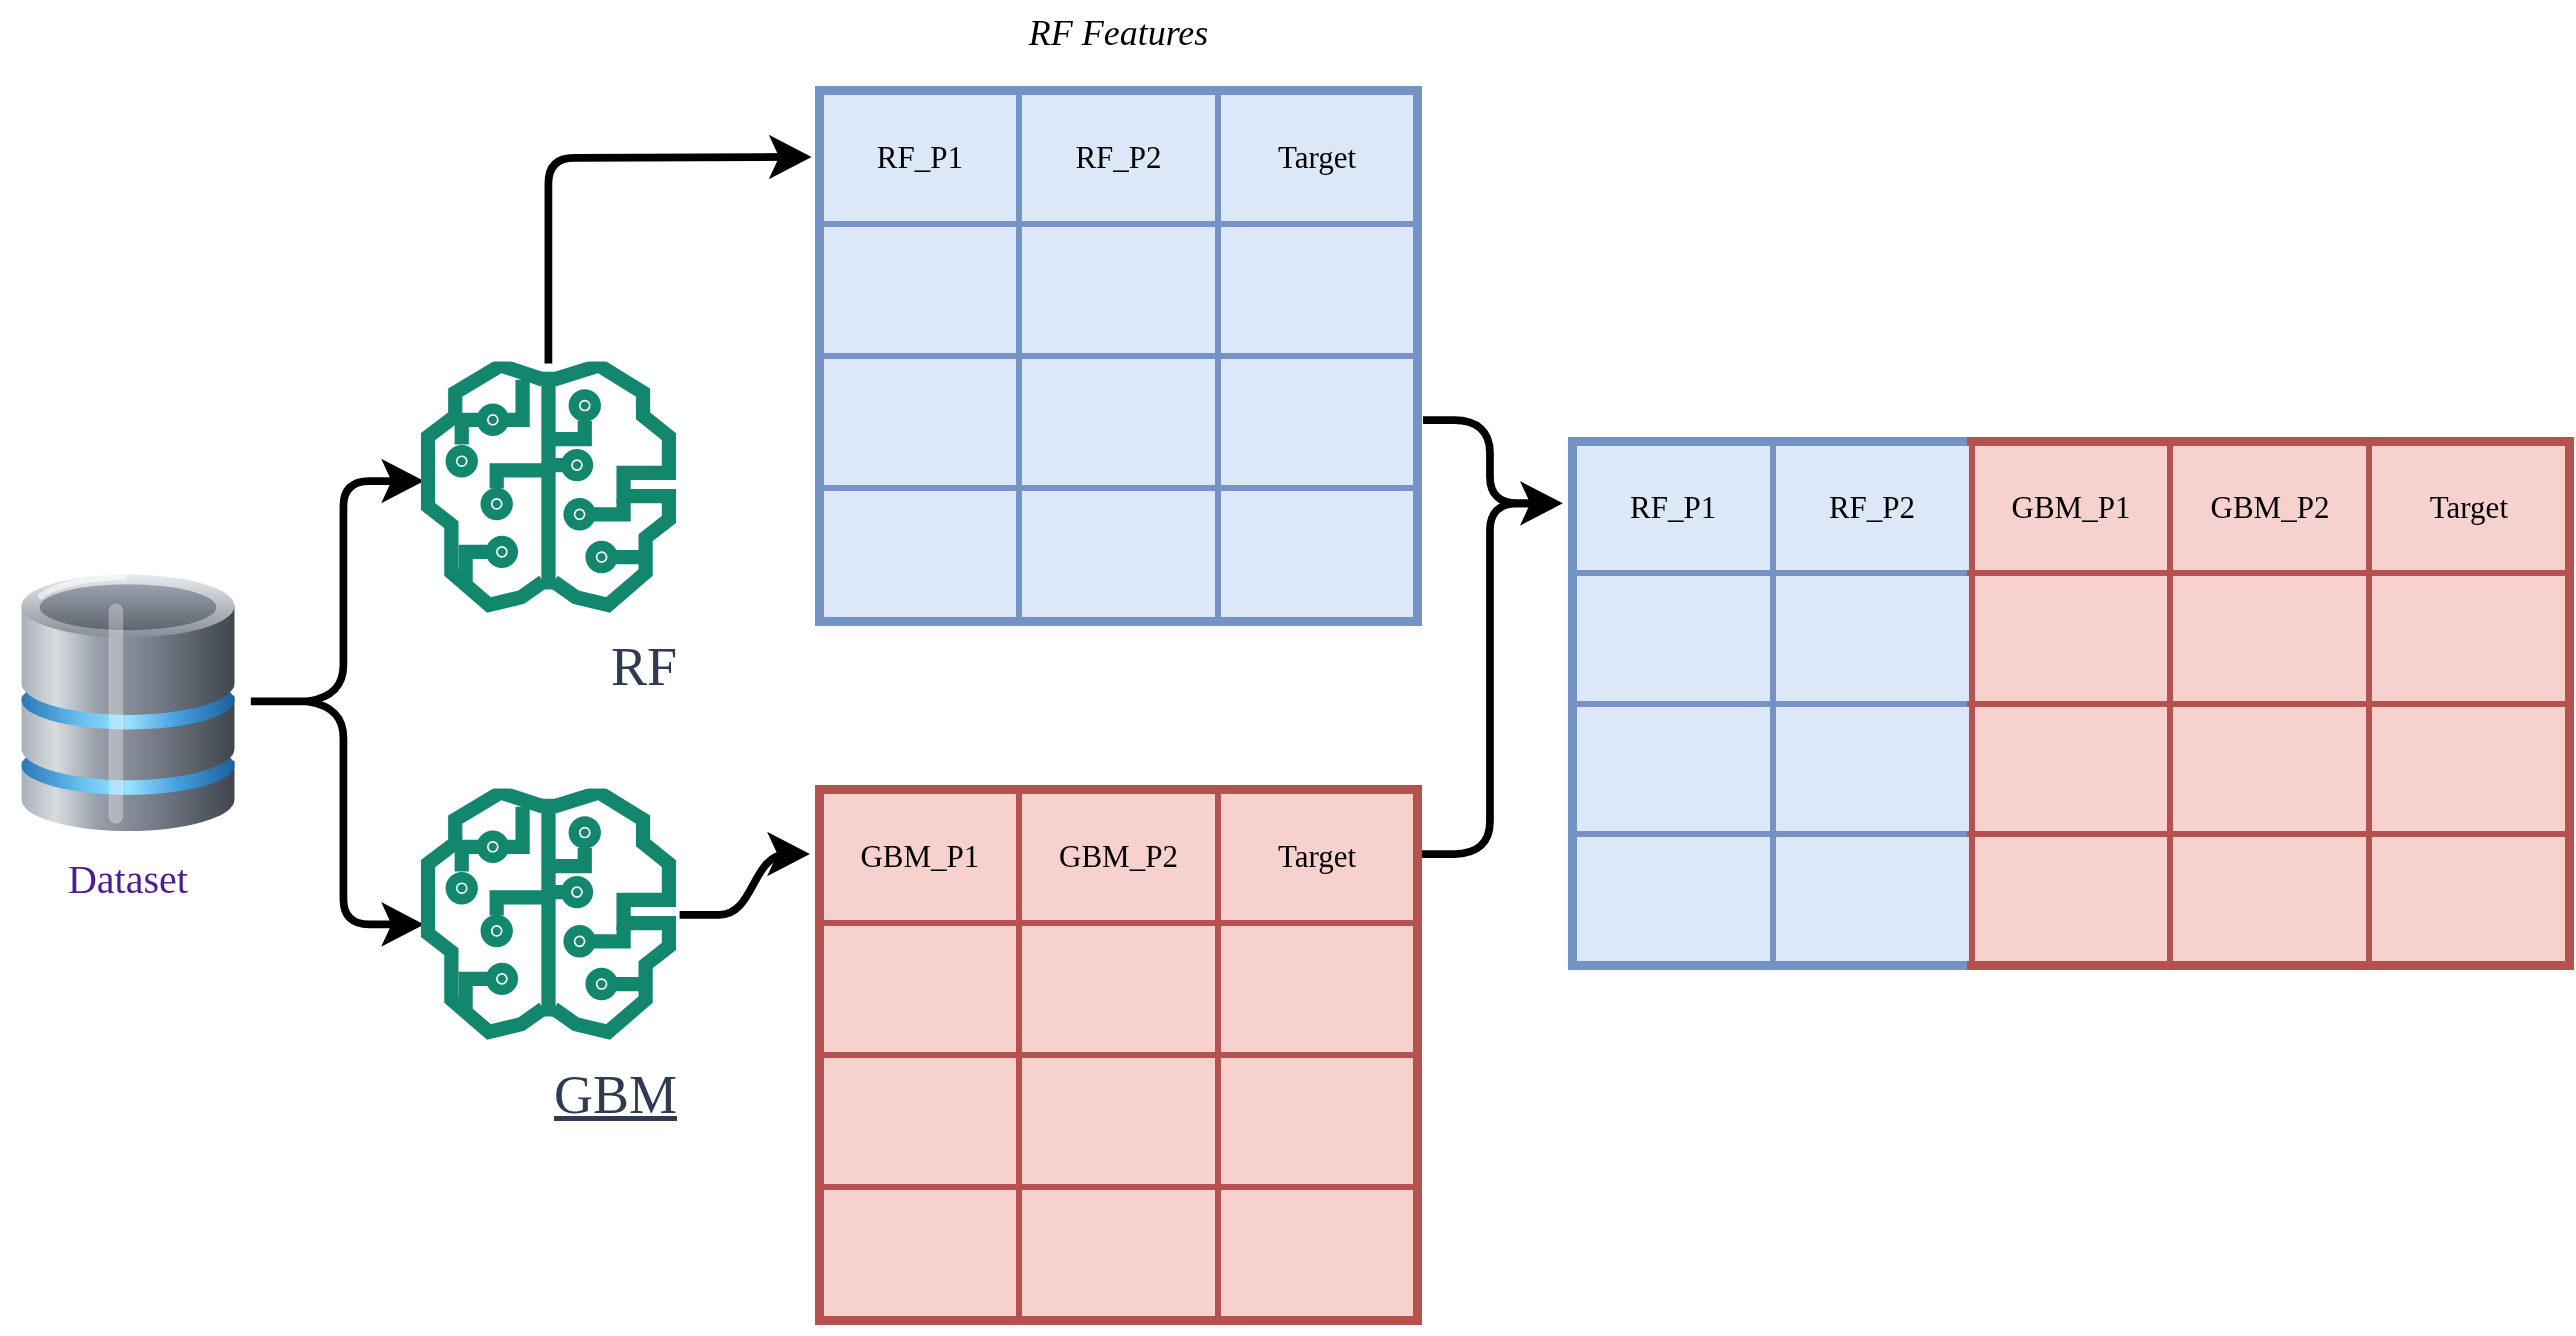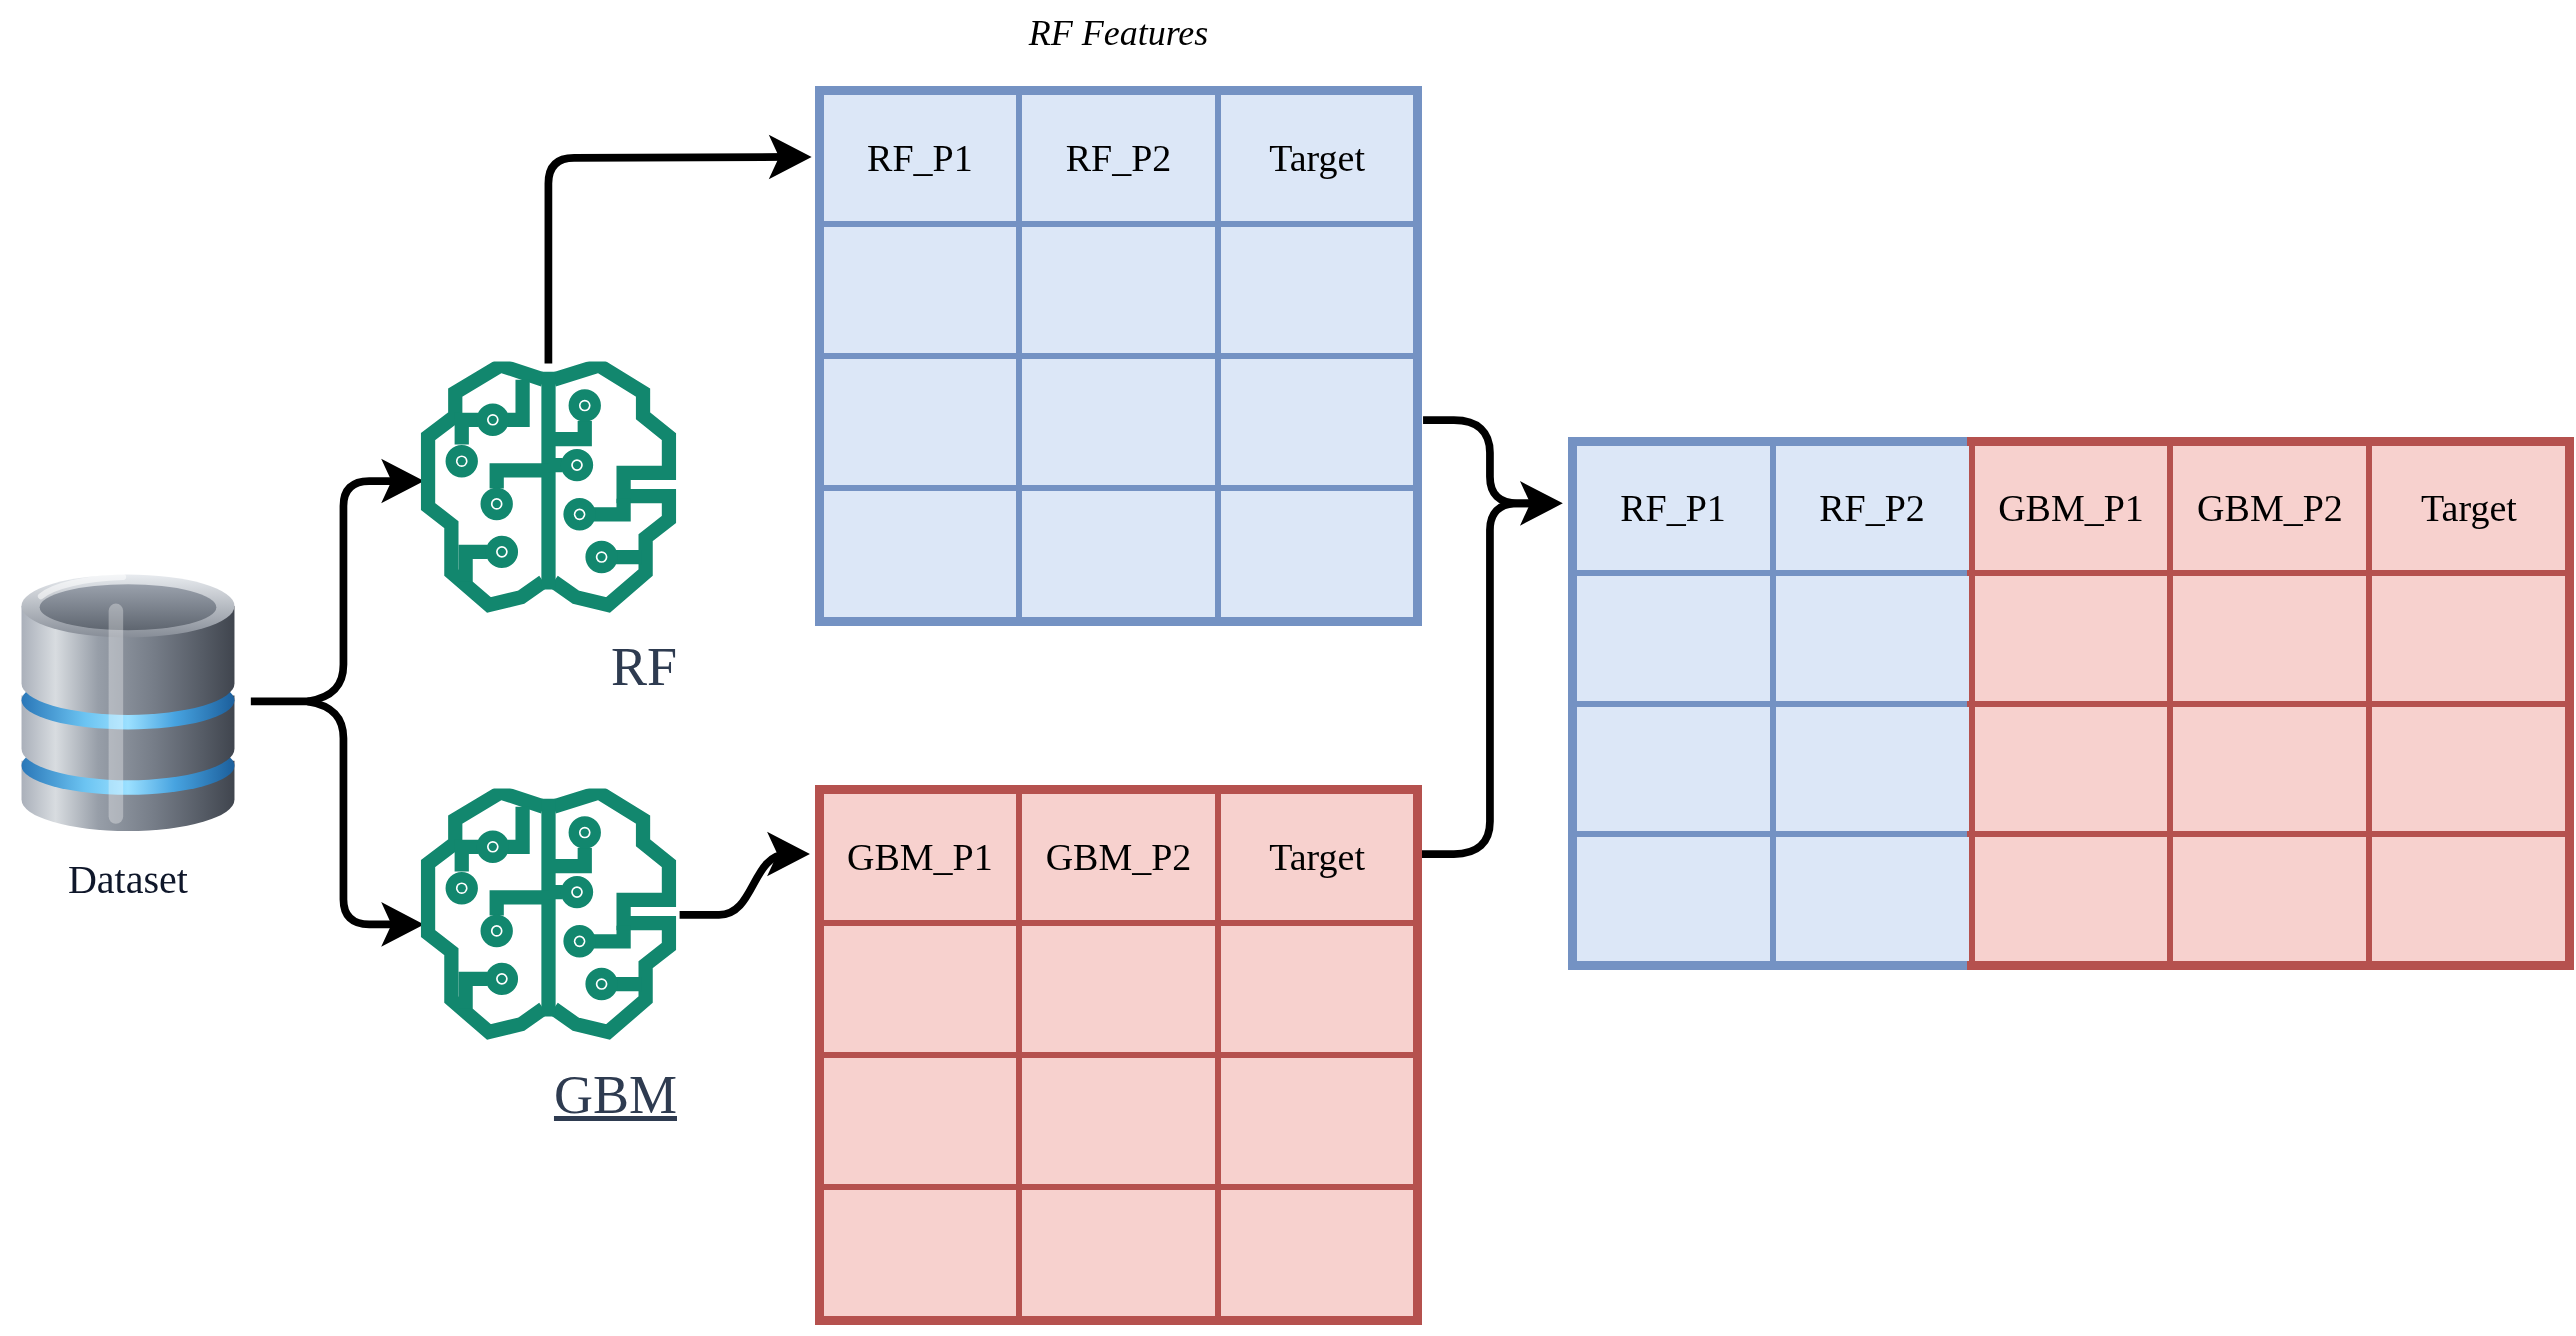--- a/index.html
+++ b/index.html
@@ -4,31 +4,31 @@
 <style>
   html,body{margin:0;padding:0;background:#ffffff;}
   #canvas{
     position:relative;width:2576px;height:1336px;background:#ffffff;overflow:hidden;
     font-family:"Liberation Serif","DejaVu Serif",serif;color:#000;
   }
   #arrow-layer{position:absolute;left:0;top:0;width:2576px;height:1336px;}
   .tbl-title{
     position:absolute;text-align:center;font-size:36px;color:#000;line-height:1.1;font-style:italic;
   }
-  .node-label{position:absolute;text-align:center;font-size:40px;color:#0f172a;}
+  .node-label{position:absolute;text-align:center;font-size:40px;color:#4c1d95;}
   .model-label{color:var(--navy);font-size:54px;text-align:right;}
   .dtable{
     position:absolute;display:grid;padding:8.6px;gap:6px;box-sizing:border-box;
   }
   .dtable.blue-bg{background:var(--blue-border);}
   .dtable.red-bg{background:var(--red-border);}
   .dtable.split-bg{background:linear-gradient(to right,var(--blue-border) 0 39.7%,var(--red-border) 39.7% 100%);}
   .cell{
     display:flex;align-items:center;justify-content:center;
-    font-size:38px;line-height:1;color:#000;
+    font-size:31px;line-height:1;color:#000;
   }
   .cell.blue{background:var(--blue-fill);}
   .cell.red{background:var(--red-fill);}
   .icon-box{position:absolute;}
   .icon-box svg{display:block;width:100%;height:100%;}
   .brain{color:var(--teal);}
 </style>
 </head>
 <body>
 

